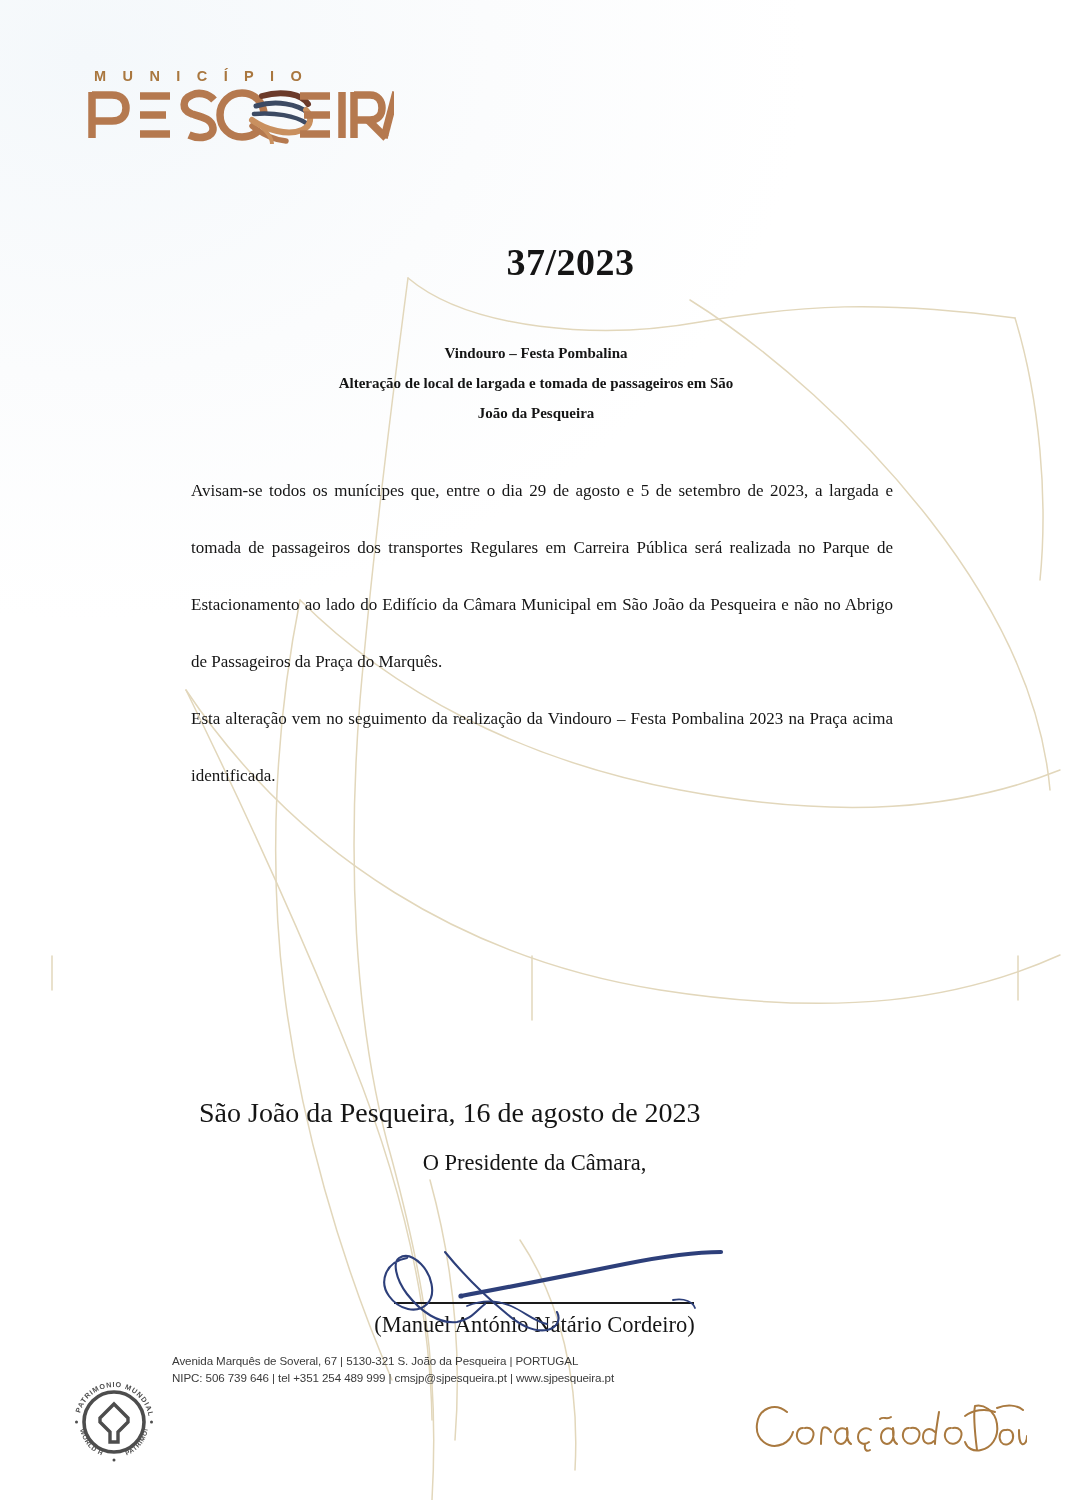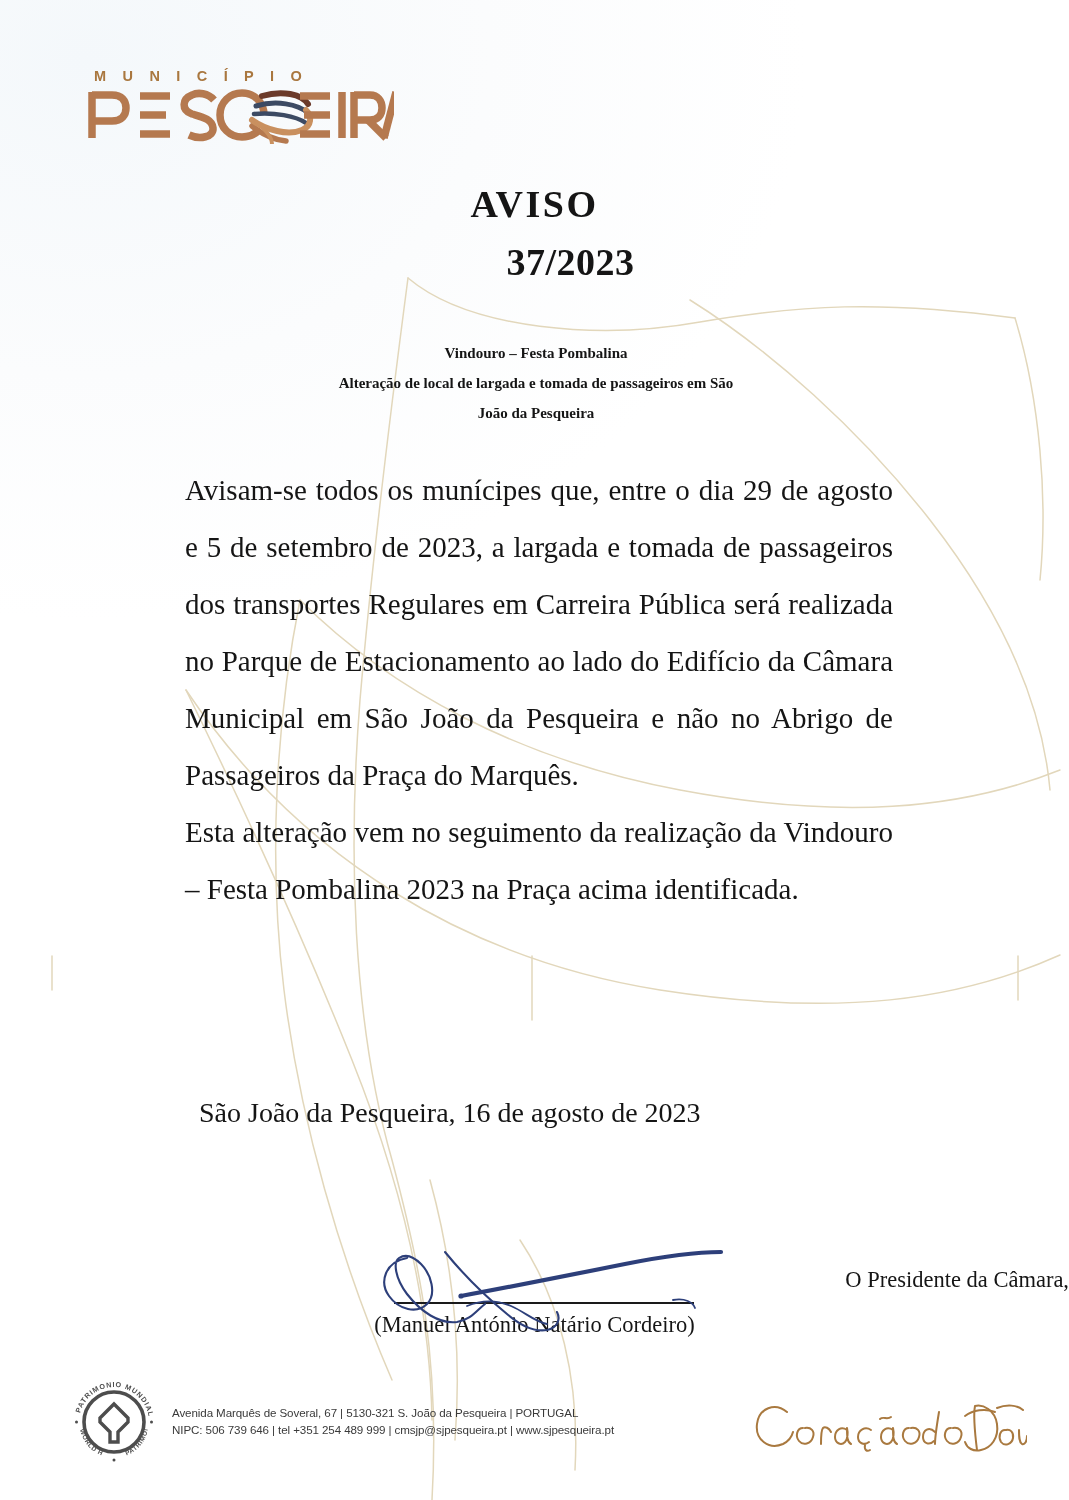--- a/index.html
+++ b/index.html
@@ -95,42 +95,42 @@
 
   
   .body-wrap {
     position: absolute;
     top: 462px;
     left: 179px;
     width: 714px;
     z-index: 3;
   }
   .para {
-    font-size: 29px;
+    font-size: 17px;
     line-height: 57px;
     text-align: justify;
     text-justify: inter-word;
-    margin: 0 0 0 6px;
+    margin: 0 0 0 12px;
   }
   .para + .para { margin-top: 0; }
 
   .place-date {
     position: absolute;
     top: 1097px;
     left: 199px;
     font-size: 28px;
     z-index: 3;
   }
 
   .president-line {
     position: absolute;
-    top: 1267px;
+    top: 1150px;
     left: 0;
     width: 1069px;
-    text-align: right;
+    text-align: center;
     font-size: 22.5px;
     z-index: 3;
   }
 
   .sig-area {
     position: absolute;
     top: 1238px;
     left: 335px;
     width: 420px;
     height: 100px;
@@ -164,21 +164,21 @@
     top: 1372px;
     width: 100px;
     height: 100px;
     z-index: 3;
   }
   .unesco svg { display: block; }
 
   .footer-text {
     position: absolute;
     left: 172px;
-    top: 1404px;
+    top: 1352px;
     z-index: 3;
     font-family: "Liberation Sans", sans-serif;
     color: #3a3a3a;
   }
   .footer-line1 {
     font-size: 11.6px;
     letter-spacing: -0.1px;
     line-height: 17px;
     white-space: nowrap;
   }
@@ -261,21 +261,20 @@
           <path d="M268 6 L268 52"></path>
           <path d="M268 9 L284 9 C 292 9, 296 15, 296 22 C 296 29, 292 34, 284 34 L268 34"></path>
           <path d="M282 34 L300 52"></path>
 
           <path d="M298 52 L310 6"></path>
         </g>
       </svg>
     </div>
   </div>
 
-  <div class="aviso-title">AVISO</div>
   <div class="aviso-number">37/2023</div>
 
   <div class="subtitle">
     <div>Vindouro – Festa Pombalina</div>
     <div>Alteração de local de largada e tomada de passageiros em São</div>
     <div>João da Pesqueira</div>
   </div>
 
   <div class="body-wrap">
     <p class="para">Avisam-se todos os munícipes que, entre o dia 29 de agosto e 5 de setembro de 2023, a largada e tomada de passageiros dos transportes Regulares em Carreira Pública será realizada no Parque de Estacionamento ao lado do Edifício da Câmara Municipal em São João da Pesqueira e não no Abrigo de Passageiros da Praça do Marquês.</p>

